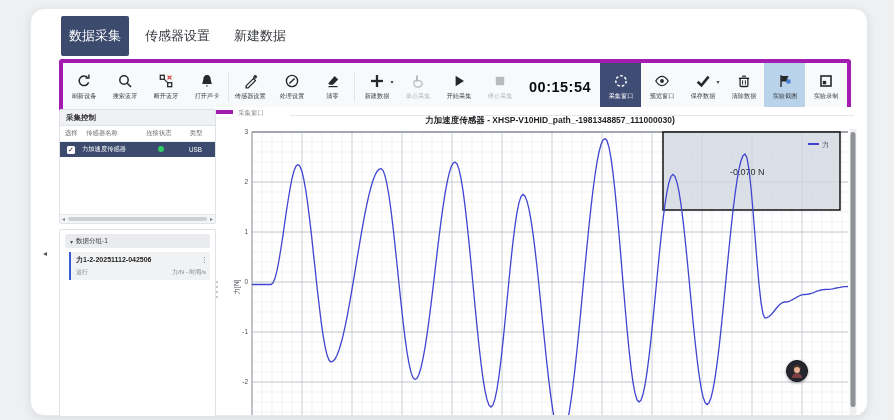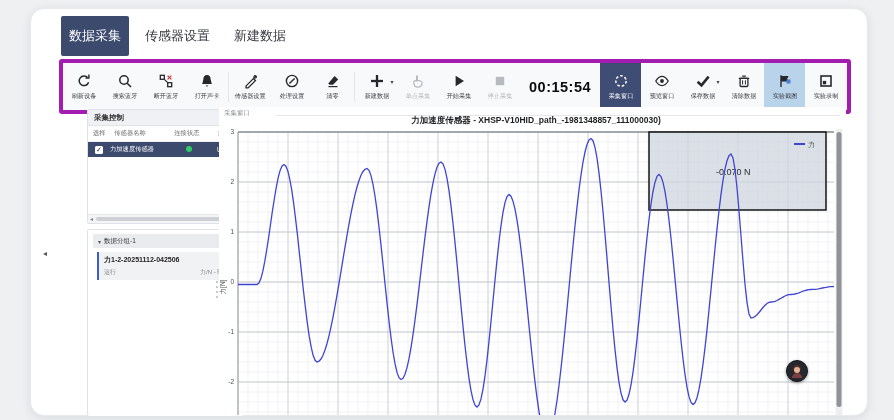--- a/index.html
+++ b/index.html
@@ -19,21 +19,21 @@
   .tbtn .lbl{font-size:6.5px;color:#3a3d42;white-space:nowrap;transform:scale(.95);}
   .tbtn.disabled .lbl{color:#b4b7bc;}
   .tbtn.primary{background:#3f4c74;}
   .tbtn.primary .lbl{color:#ffffff;}
   .tbtn.highlight{background:#b9d3ea;}
   .iconwrap{position:relative;height:17px;display:flex;align-items:center;justify-content:center;}
   .caret{position:absolute;right:-9px;top:6px;font-size:6px;color:#444;}
   .vsep{width:1px;height:30px;background:#e3e5e9;margin:0 1px;flex:0 0 auto;}
   .timer{font-size:14.5px;font-weight:bold;color:#0b0c0e;letter-spacing:.5px;margin:0 9px;white-space:nowrap;flex:0 0 auto;}
   
-  .panel{position:absolute;left:28px;width:155px;background:#ffffff;border:1px solid #dfe2e6;border-radius:2px;overflow:hidden;margin-left:28px;}
+  .panel{position:absolute;left:28px;width:155px;background:#ffffff;border:1px solid #dfe2e6;border-radius:2px;overflow:hidden;}
   #panel-acq{top:100px;height:113px;}
   #panel-data{top:220px;height:186px;border-bottom:none;}
   .panel-header{height:15px;background:#eff1f4;border-bottom:1px solid #e0e3e7;display:flex;align-items:center;
                 padding-left:6px;font-size:7.5px;font-weight:bold;color:#333;}
   .cols{display:flex;height:15px;border-bottom:1px solid #eceef1;align-items:center;}
   .cols .col{font-size:6.3px;color:#666;white-space:nowrap;overflow:hidden;}
   .sensor-row{display:flex;height:15px;align-items:center;background:#3c4a6e;color:#fff;}
   .sensor-row .col{font-size:6.3px;white-space:nowrap;overflow:hidden;}
   .cbx{width:8px;height:8px;background:#fff;border-radius:1.5px;margin-left:7px;display:flex;align-items:center;justify-content:center;
        font-size:7px;color:#222;line-height:8px;}
@@ -45,21 +45,21 @@
   
   .group-row{margin:4px 5px 0 5px;height:14px;background:#e9ebef;border-radius:2px;display:flex;align-items:center;
              font-size:6.5px;color:#333;padding-left:5px;gap:3px;}
   .group-row .tri{font-size:6px;color:#555;}
   .data-item{margin:4px 5px 0 9px;background:#f1f2f4;border-left:2px solid #3b5bd6;padding:3px 4px 3px 5px;position:relative;}
   .di-title{font-size:7px;font-weight:bold;color:#222;white-space:nowrap;}
   .di-sub{display:flex;justify-content:space-between;margin-top:3px;}
   .di-sub span{font-size:6px;color:#7a7e85;white-space:nowrap;}
   .di-menu{position:absolute;right:2px;top:4px;font-size:7px;color:#555;}
   
-  #chart-region{position:absolute;left:188px;top:98px;width:627px;height:308px;background:#fff;}
+  #chart-region{position:absolute;left:202px;top:98px;width:627px;height:308px;background:#fff;}
   #pane-tab{position:absolute;left:5px;top:2px;font-size:6.5px;color:#8b8f95;white-space:nowrap;}
   #pane-divider{position:absolute;left:57px;right:6px;top:8px;height:1px;background:#e4e6e9;}
   #chart-title{position:absolute;left:19px;top:8px;width:596px;text-align:center;font-size:8.5px;font-weight:bold;color:#1d1f23;white-space:nowrap;}
   
   #avatar-btn{position:absolute;left:786px;top:360px;width:20px;height:20px;border-radius:50%;
               background:#26272e;border:1px solid #15161b;box-shadow:0 1px 3px rgba(0,0,0,.4);}
   #avatar-btn .hair{position:absolute;left:6px;top:4px;width:8px;height:5px;background:#4a3328;border-radius:4px 4px 0 0;}
   #avatar-btn .face{position:absolute;left:7px;top:6px;width:6px;height:6px;background:#e9b294;border-radius:50%;}
   #avatar-btn .body{position:absolute;left:5px;top:12px;width:10px;height:5px;background:#7d4040;border-radius:5px 5px 0 0;}
   

